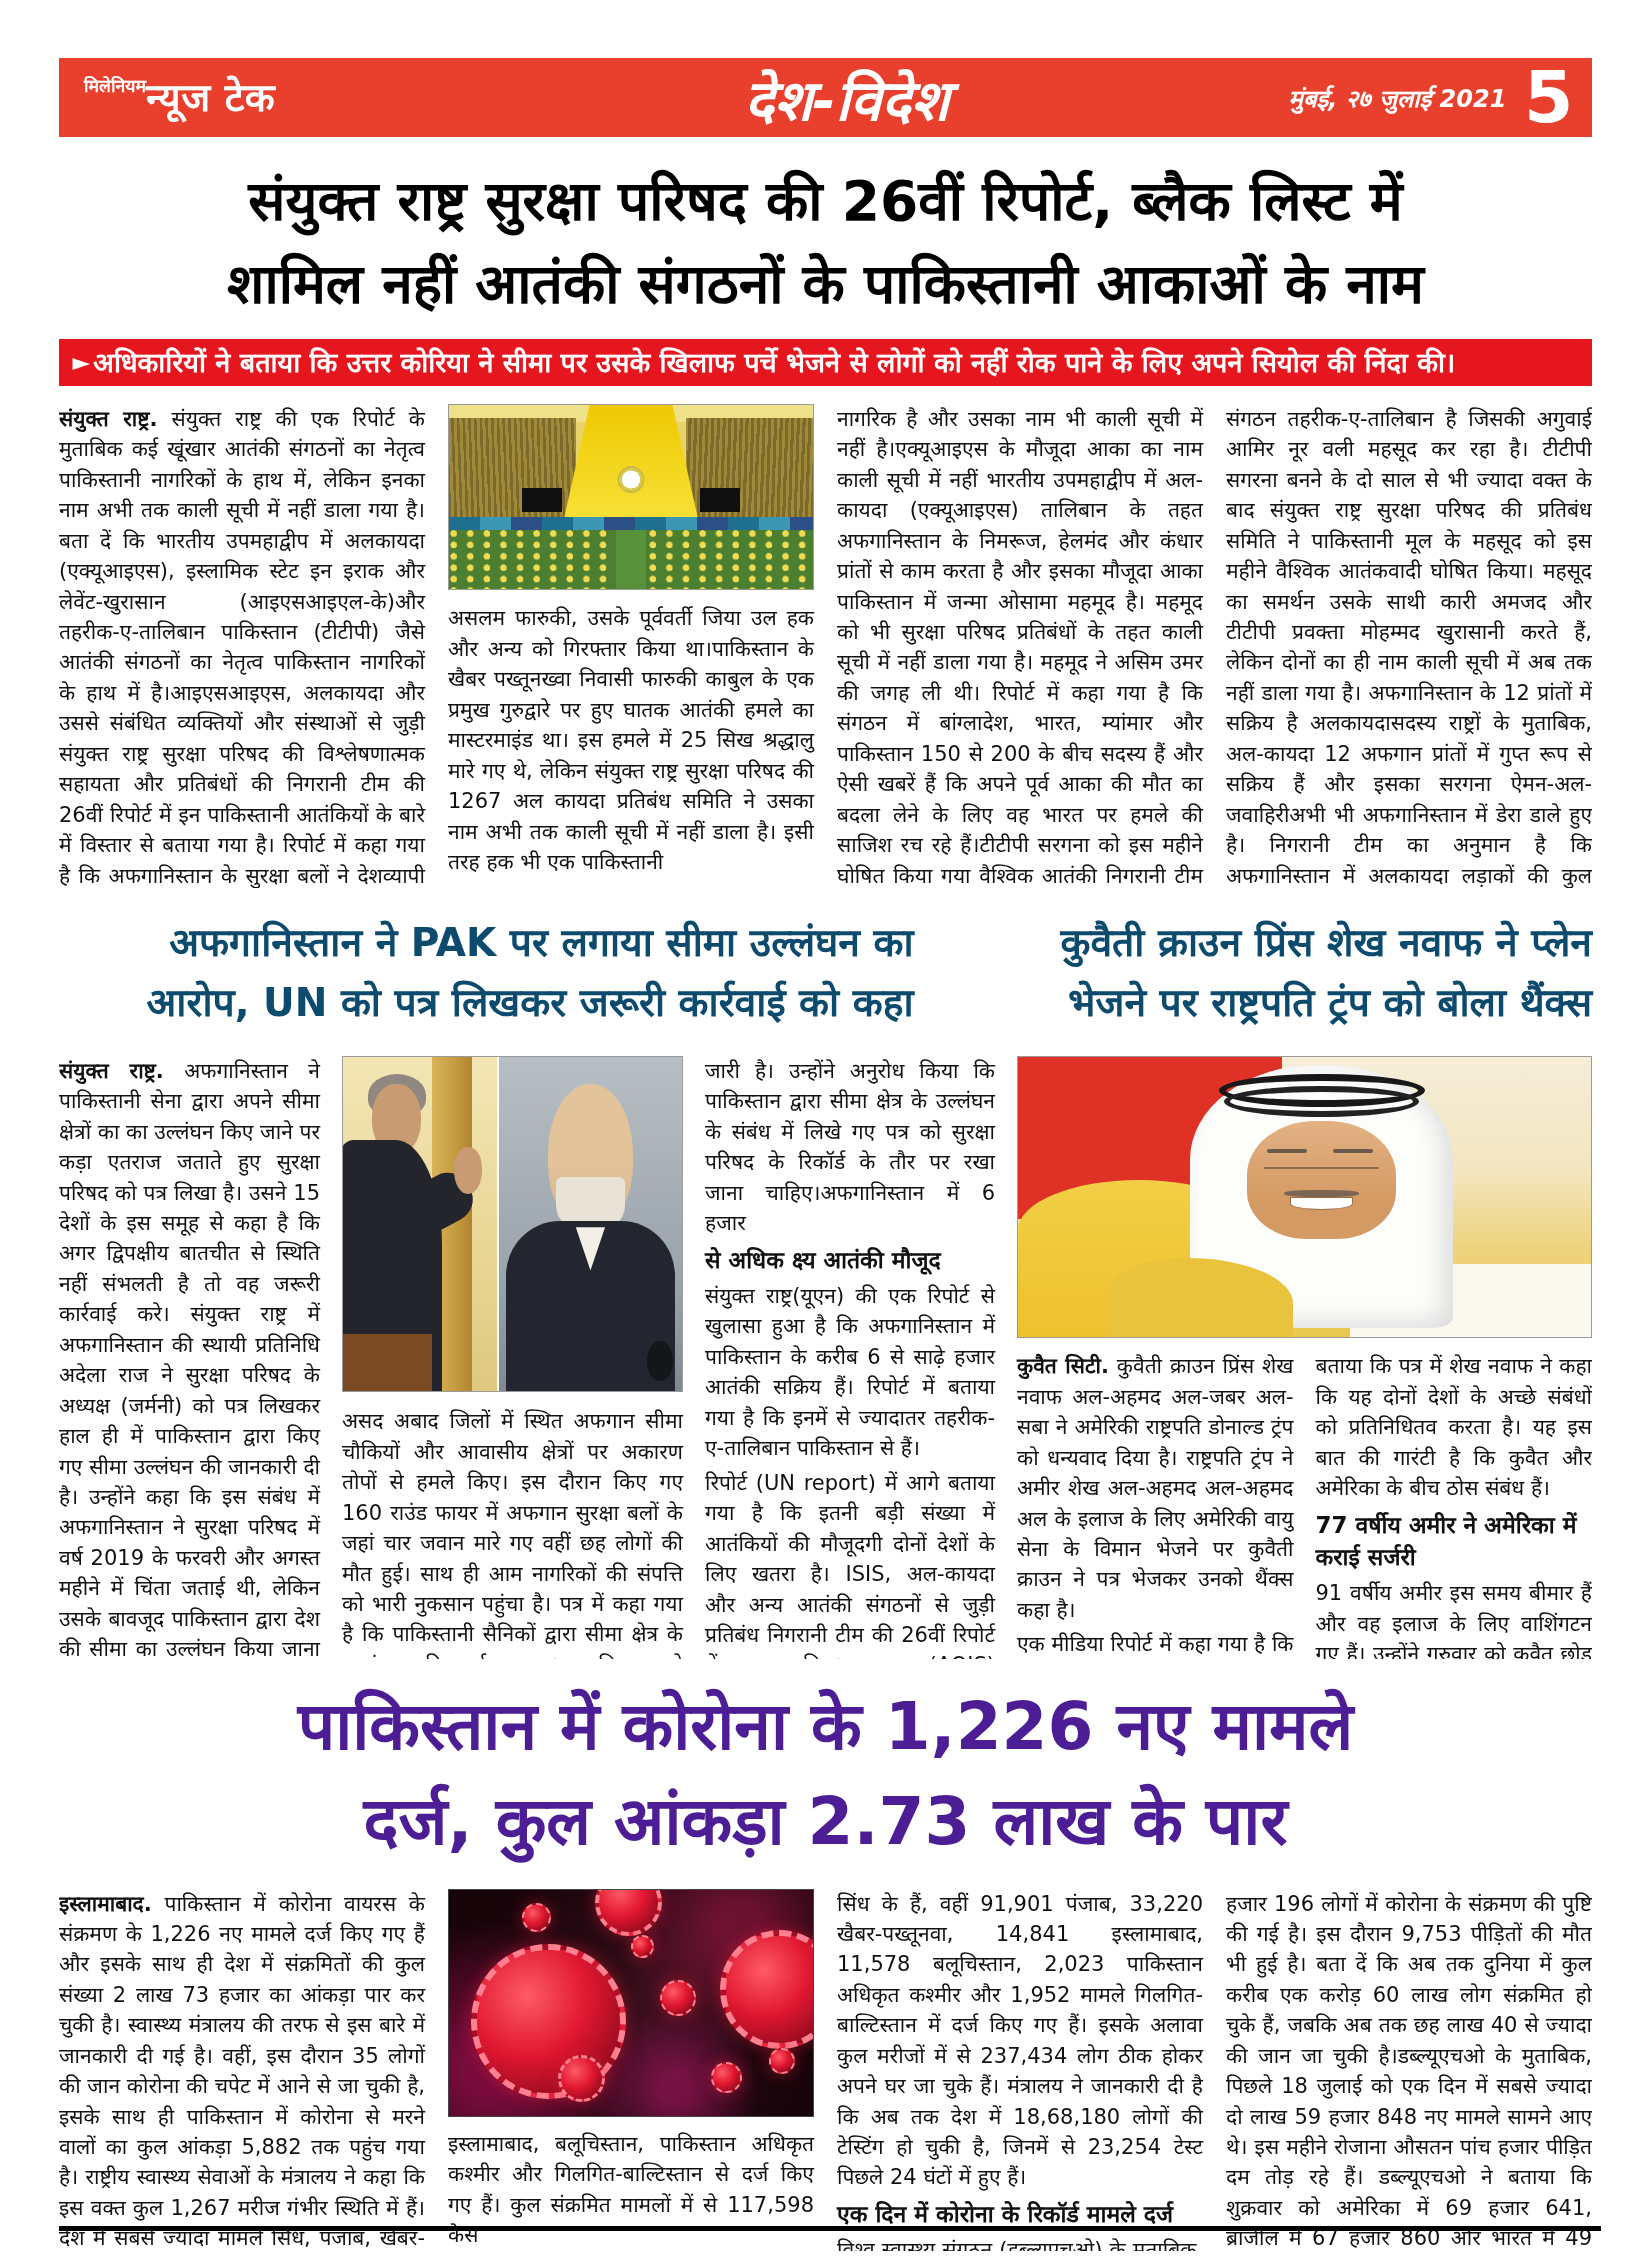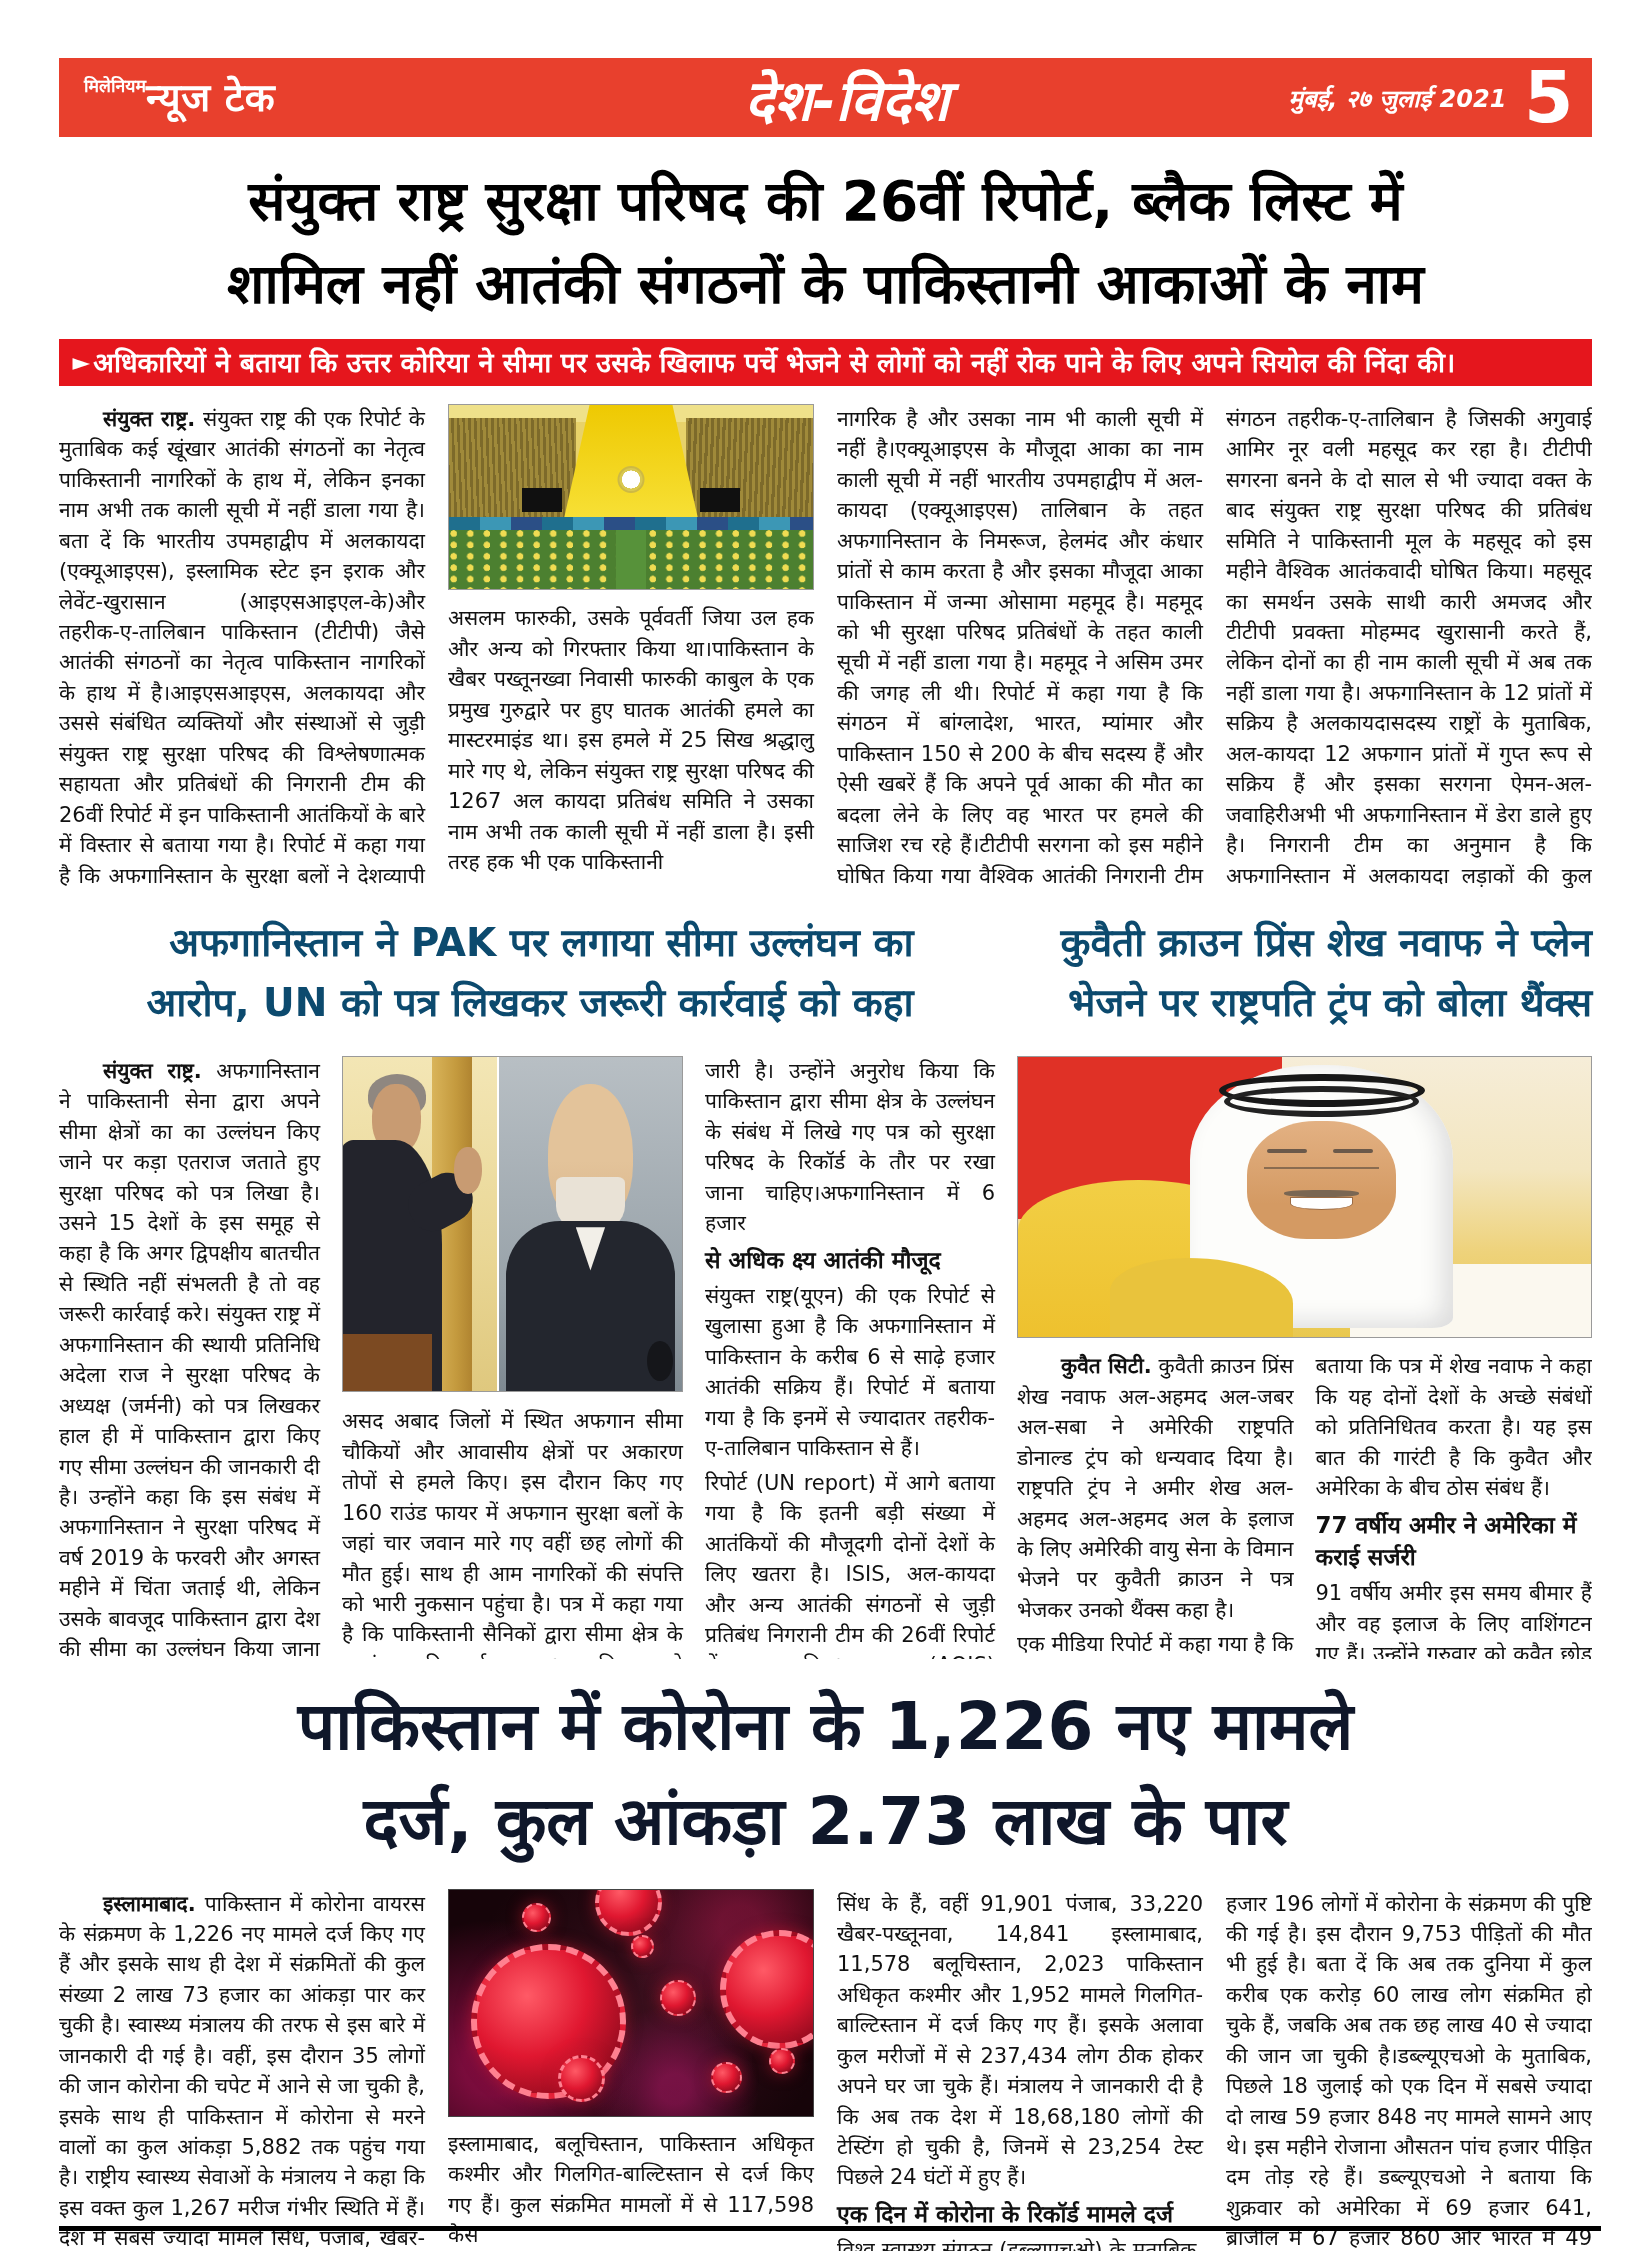--- a/index.html
+++ b/index.html
@@ -20,29 +20,29 @@
   
   .headline-xl { margin-top:23px; text-align:center; font-weight:800; font-size:55px; line-height:1.5; color:#000; }
   .kicker { margin-top:13.5px; background:#e5161d; color:#fff; font-weight:bold; font-size:27px; line-height:1.7; padding:1px 13.5px; display:flex; align-items:center; gap:3.1px; }
   .kicker .arrow { font-size:23px; }
 
   .dual-heads { display:flex; gap:36px; margin-top:25px; }
   .dual-heads h2 { font-size:39px; font-weight:700; line-height:1.55; text-align:right; color:#0c4a6e; }
   .head-l { flex:1.33; }
   .head-r { flex:1; }
 
-  .headline-corona { margin-top:19.7px; text-align:center; font-weight:900; font-size:66px; line-height:1.45; color:#0f172a; }
+  .headline-corona { margin-top:19.7px; text-align:center; font-weight:900; font-size:66px; line-height:1.45; color:#4c1d95; }
 
   
   .cols { display:flex; gap:23px; }
   .lead-cols { margin-top:17.6px; height:484px; overflow:hidden; }
   .col { flex:1; }
   .body-text { font-size:21px; line-height:1.45; text-align:justify; }
   .body-text + .body-text { margin-top:4.1px; }
-  .dateline { font-weight:bold;margin-left:44px; }
+  .dateline { font-weight:bold; }
   .subhead { font-size:23px; font-weight:bold; line-height:1.4; margin:5.2px 0; }
 
   .mid { margin-top:22px; height:603px; overflow:hidden; display:flex; gap:22px; }
   .mid-c1 { flex:0 0 261px; }
   .mid-c2 { flex:0 0 341px; }
   .mid-c3 { flex:0 0 290px; }
   .mid-right { flex:1; }
   .kuwait-cols { display:flex; gap:22px; margin-top:13.5px; }
   .kuwait-cols .kcol { flex:1; }
 

